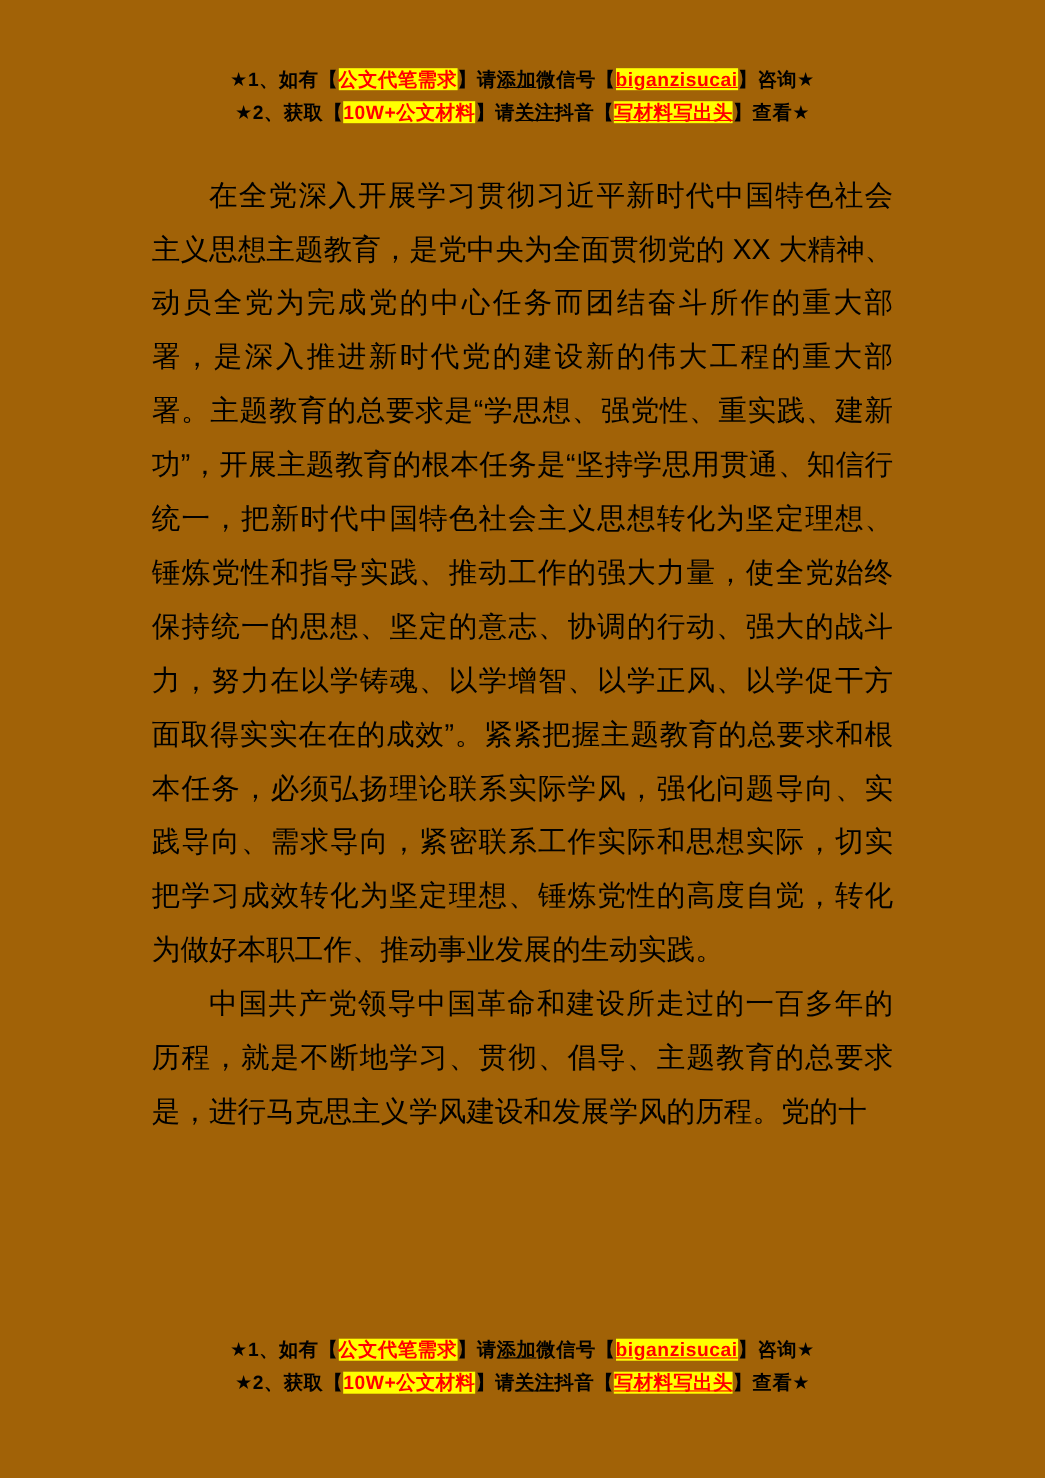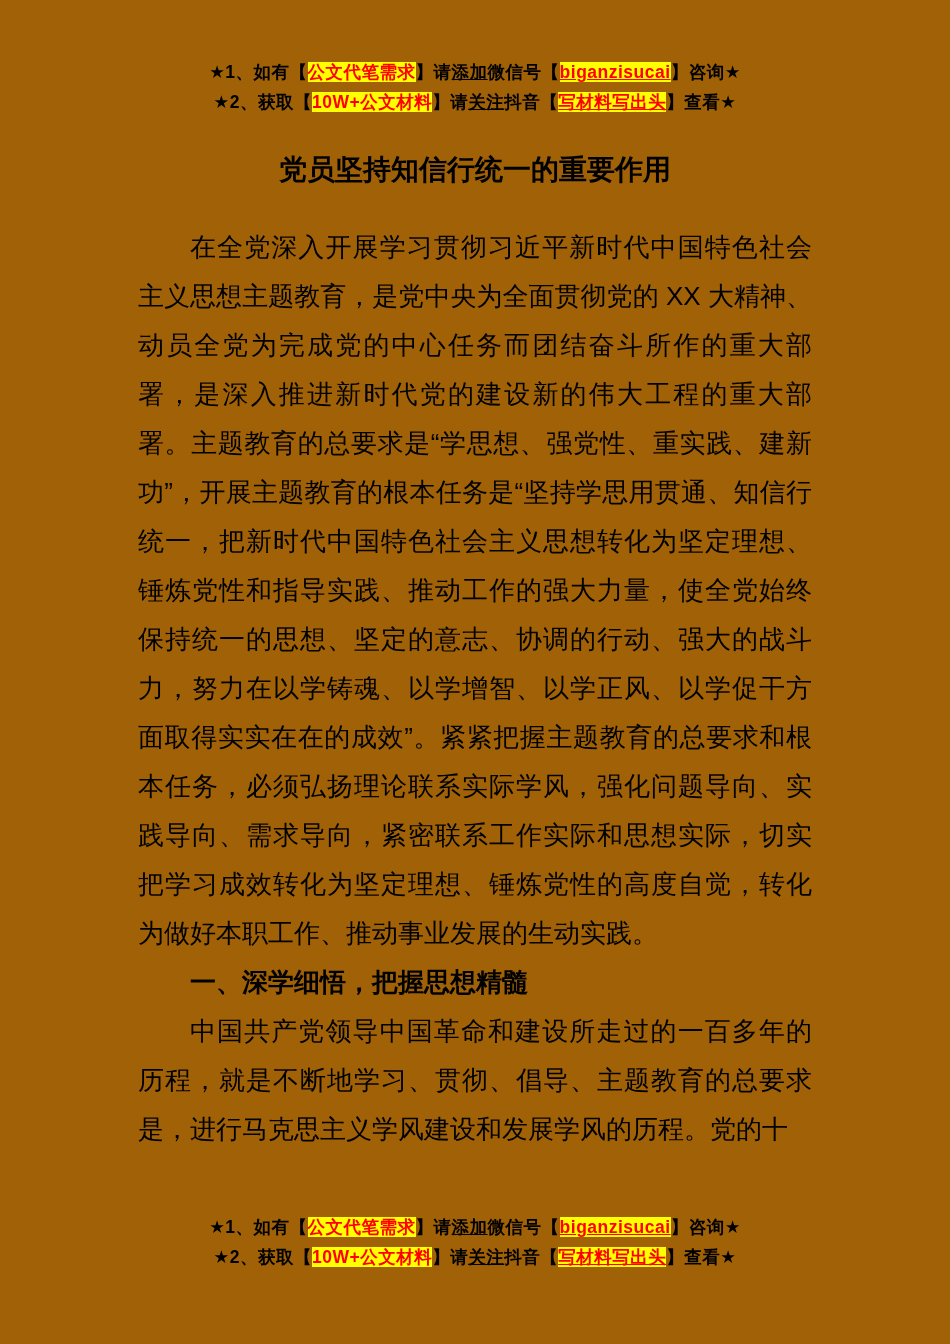--- a/index.html
+++ b/index.html
@@ -67,25 +67,23 @@
 
   <div class="banner banner-top">
     <div class="banner-line">
       <span>★1、如有【</span><span class="hl">公文代笔需求</span><span>】请</span><span class="ul">添加</span><span>微信号【</span><span class="hl ul">biganzisucai</span><span>】咨询★</span>
     </div>
     <div class="banner-line">
       <span>★2、获取【</span><span class="hl">10W+公文材料</span><span>】请</span><span class="ul">关注</span><span>抖音【</span><span class="hl ul">写材料写出头</span><span>】查看★</span>
     </div>
   </div>
 
-  <h1 class="doc-title">党员坚持知信行统一的重要作用</h1>
 
   <div class="doc-body">
     <p class="para">在全党深入开展学习贯彻习近平新时代中国特色社会主义思想主题教育，是党中央为全面贯彻党的 XX 大精神、动员全党为完成党的中心任务而团结奋斗所作的重大部署，是深入推进新时代党的建设新的伟大工程的重大部署。主题教育的总要求是“学思想、强党性、重实践、建新功”，开展主题教育的根本任务是“坚持学思用贯通、知信行统一，把新时代中国特色社会主义思想转化为坚定理想、锤炼党性和指导实践、推动工作的强大力量，使全党始终保持统一的思想、坚定的意志、协调的行动、强大的战斗力，努力在以学铸魂、以学增智、以学正风、以学促干方面取得实实在在的成效”。紧紧把握主题教育的总要求和根本任务，必须弘扬理论联系实际学风，强化问题导向、实践导向、需求导向，紧密联系工作实际和思想实际，切实把学习成效转化为坚定理想、锤炼党性的高度自觉，转化为做好本职工作、推动事业发展的生动实践。</p>
-    <p class="section-heading">一、深学细悟，把握思想精髓</p>
     <p class="para">中国共产党领导中国革命和建设所走过的一百多年的历程，就是不断地学习、贯彻、倡导、主题教育的总要求是，进行马克思主义学风建设和发展学风的历程。党的十</p>
   </div>
 
   <div class="banner banner-bottom">
     <div class="banner-line">
       <span>★1、如有【</span><span class="hl">公文代笔需求</span><span>】请</span><span class="ul">添加</span><span>微信号【</span><span class="hl ul">biganzisucai</span><span>】咨询★</span>
     </div>
     <div class="banner-line">
       <span>★2、获取【</span><span class="hl">10W+公文材料</span><span>】请</span><span class="ul">关注</span><span>抖音【</span><span class="hl ul">写材料写出头</span><span>】查看★</span>
     </div>

